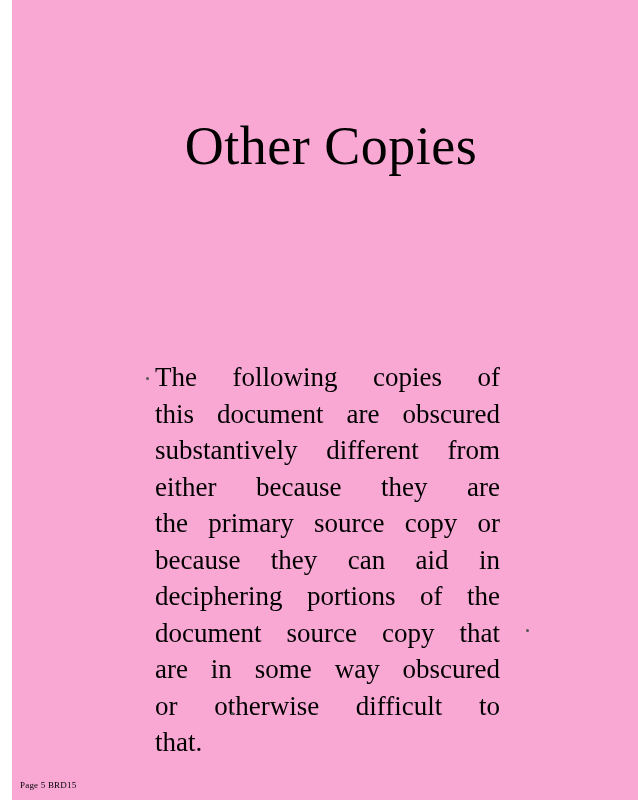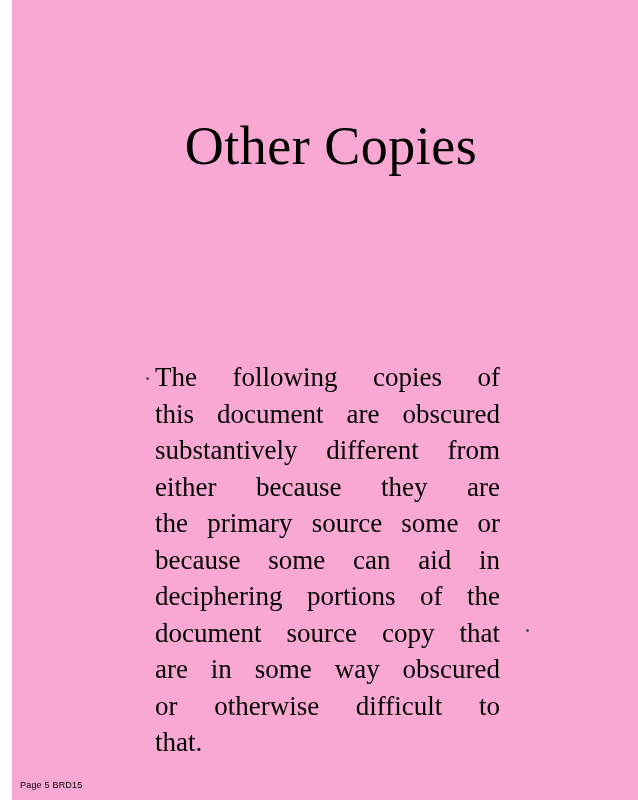--- a/index.html
+++ b/index.html
@@ -55,21 +55,21 @@
     text-align-last: justify;
     white-space: nowrap;
   }
   .line.last {
     text-align-last: left;
   }
   .footer {
     position: absolute;
     left: 8px;
     bottom: 10px;
-    font-family: Liberation Sans, sans-serif;
+    font-family: Liberation Serif, serif;
     font-size: 9px;
     color: #000000;
     letter-spacing: 0.2px;
     margin-top: 31px;
   }
   .speck {
     position: absolute;
     background: #555;
     border-radius: 50%;
   }
@@ -82,22 +82,22 @@
 
 <div class="page">
 
   <h1 class="doc-title">Other Copies</h1>
 
   <div class="body-block">
     <span class="line">The following copies of</span>
     <span class="line">this document are obscured</span>
     <span class="line">substantively different from</span>
     <span class="line">either because they are</span>
-    <span class="line">the primary source some or</span>
-    <span class="line">because some can aid in</span>
+    <span class="line">the primary source copy or</span>
+    <span class="line">because they can aid in</span>
     <span class="line">deciphering portions of the</span>
     <span class="line">document source copy that</span>
     <span class="line">are in some way obscured</span>
     <span class="line">or otherwise difficult to</span>
     <span class="line last">that.</span>
   </div>
 
   <span class="speck speck-a"></span>
   <span class="speck speck-b"></span>
   <span class="speck speck-c"></span>

